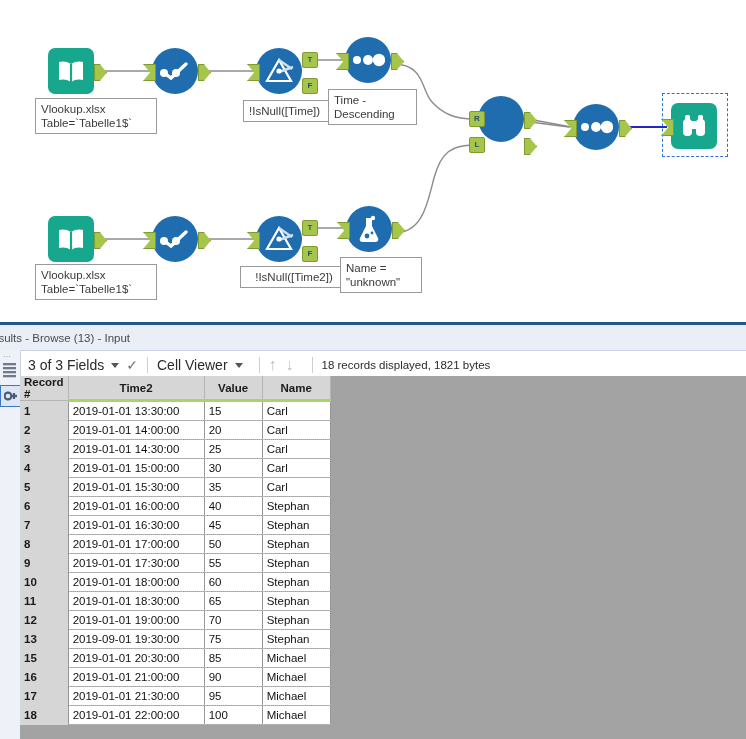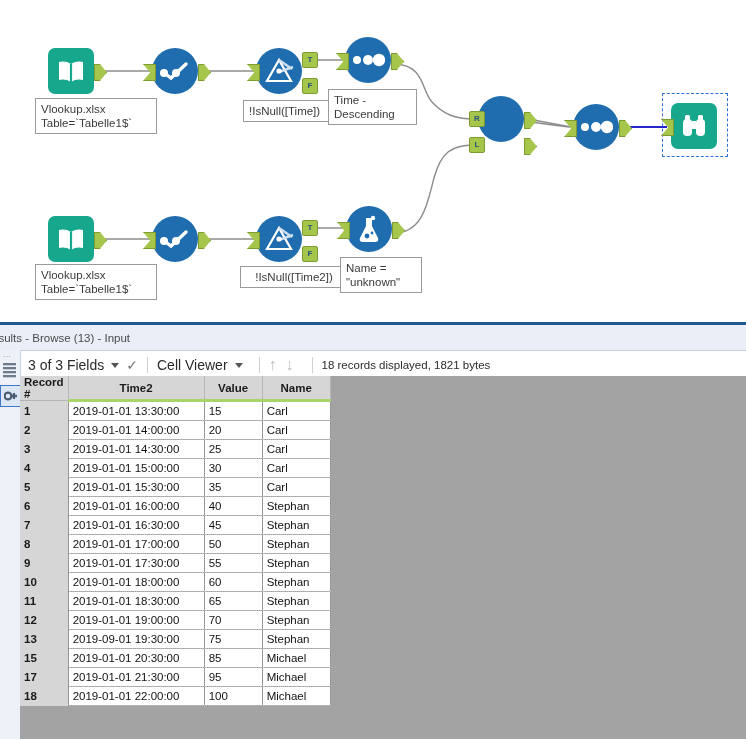--- a/index.html
+++ b/index.html
@@ -407,20 +407,26 @@
             <td>75</td>
             <td>Stephan</td>
           </tr>
           <tr>
             <td class="rec">15</td>
             <td>2019-01-01 20:30:00</td>
             <td>85</td>
             <td>Michael</td>
           </tr>
           <tr>
+            <td class="rec">16</td>
+            <td>2019-01-01 21:00:00</td>
+            <td>90</td>
+            <td>Michael</td>
+          </tr>
+          <tr>
             <td class="rec">17</td>
             <td>2019-01-01 21:30:00</td>
             <td>95</td>
             <td>Michael</td>
           </tr>
           <tr>
             <td class="rec">18</td>
             <td>2019-01-01 22:00:00</td>
             <td>100</td>
             <td>Michael</td>

